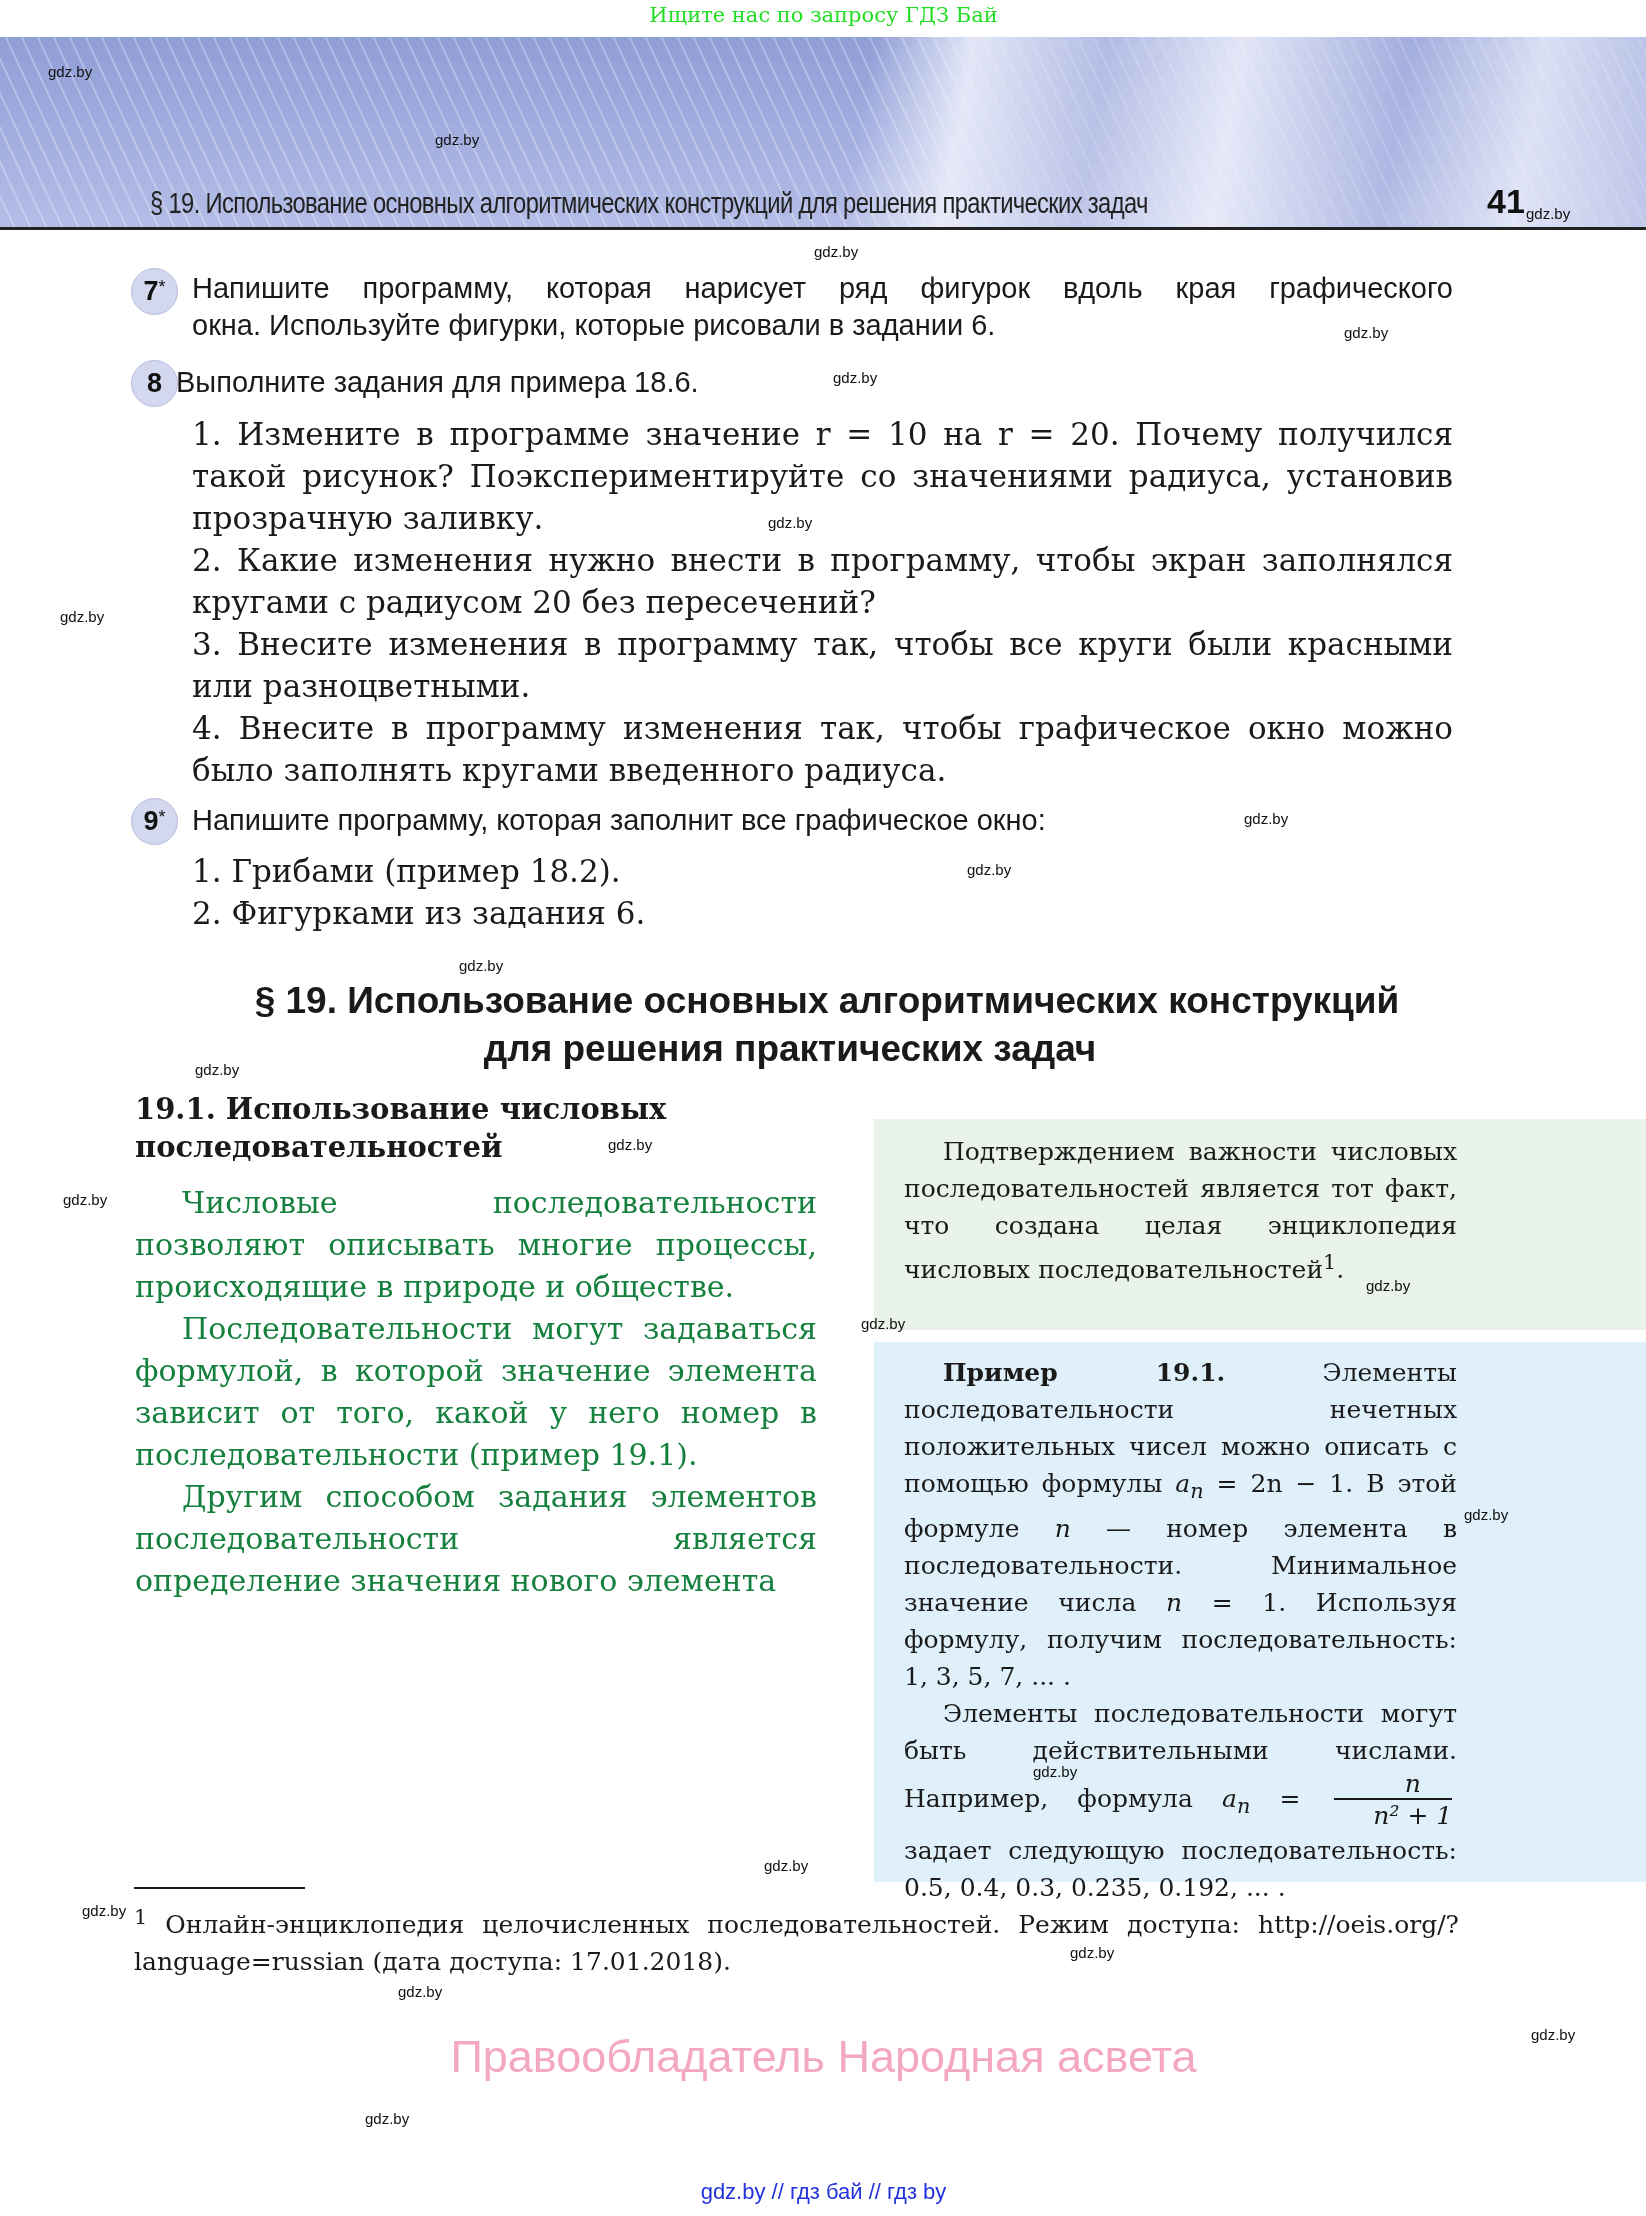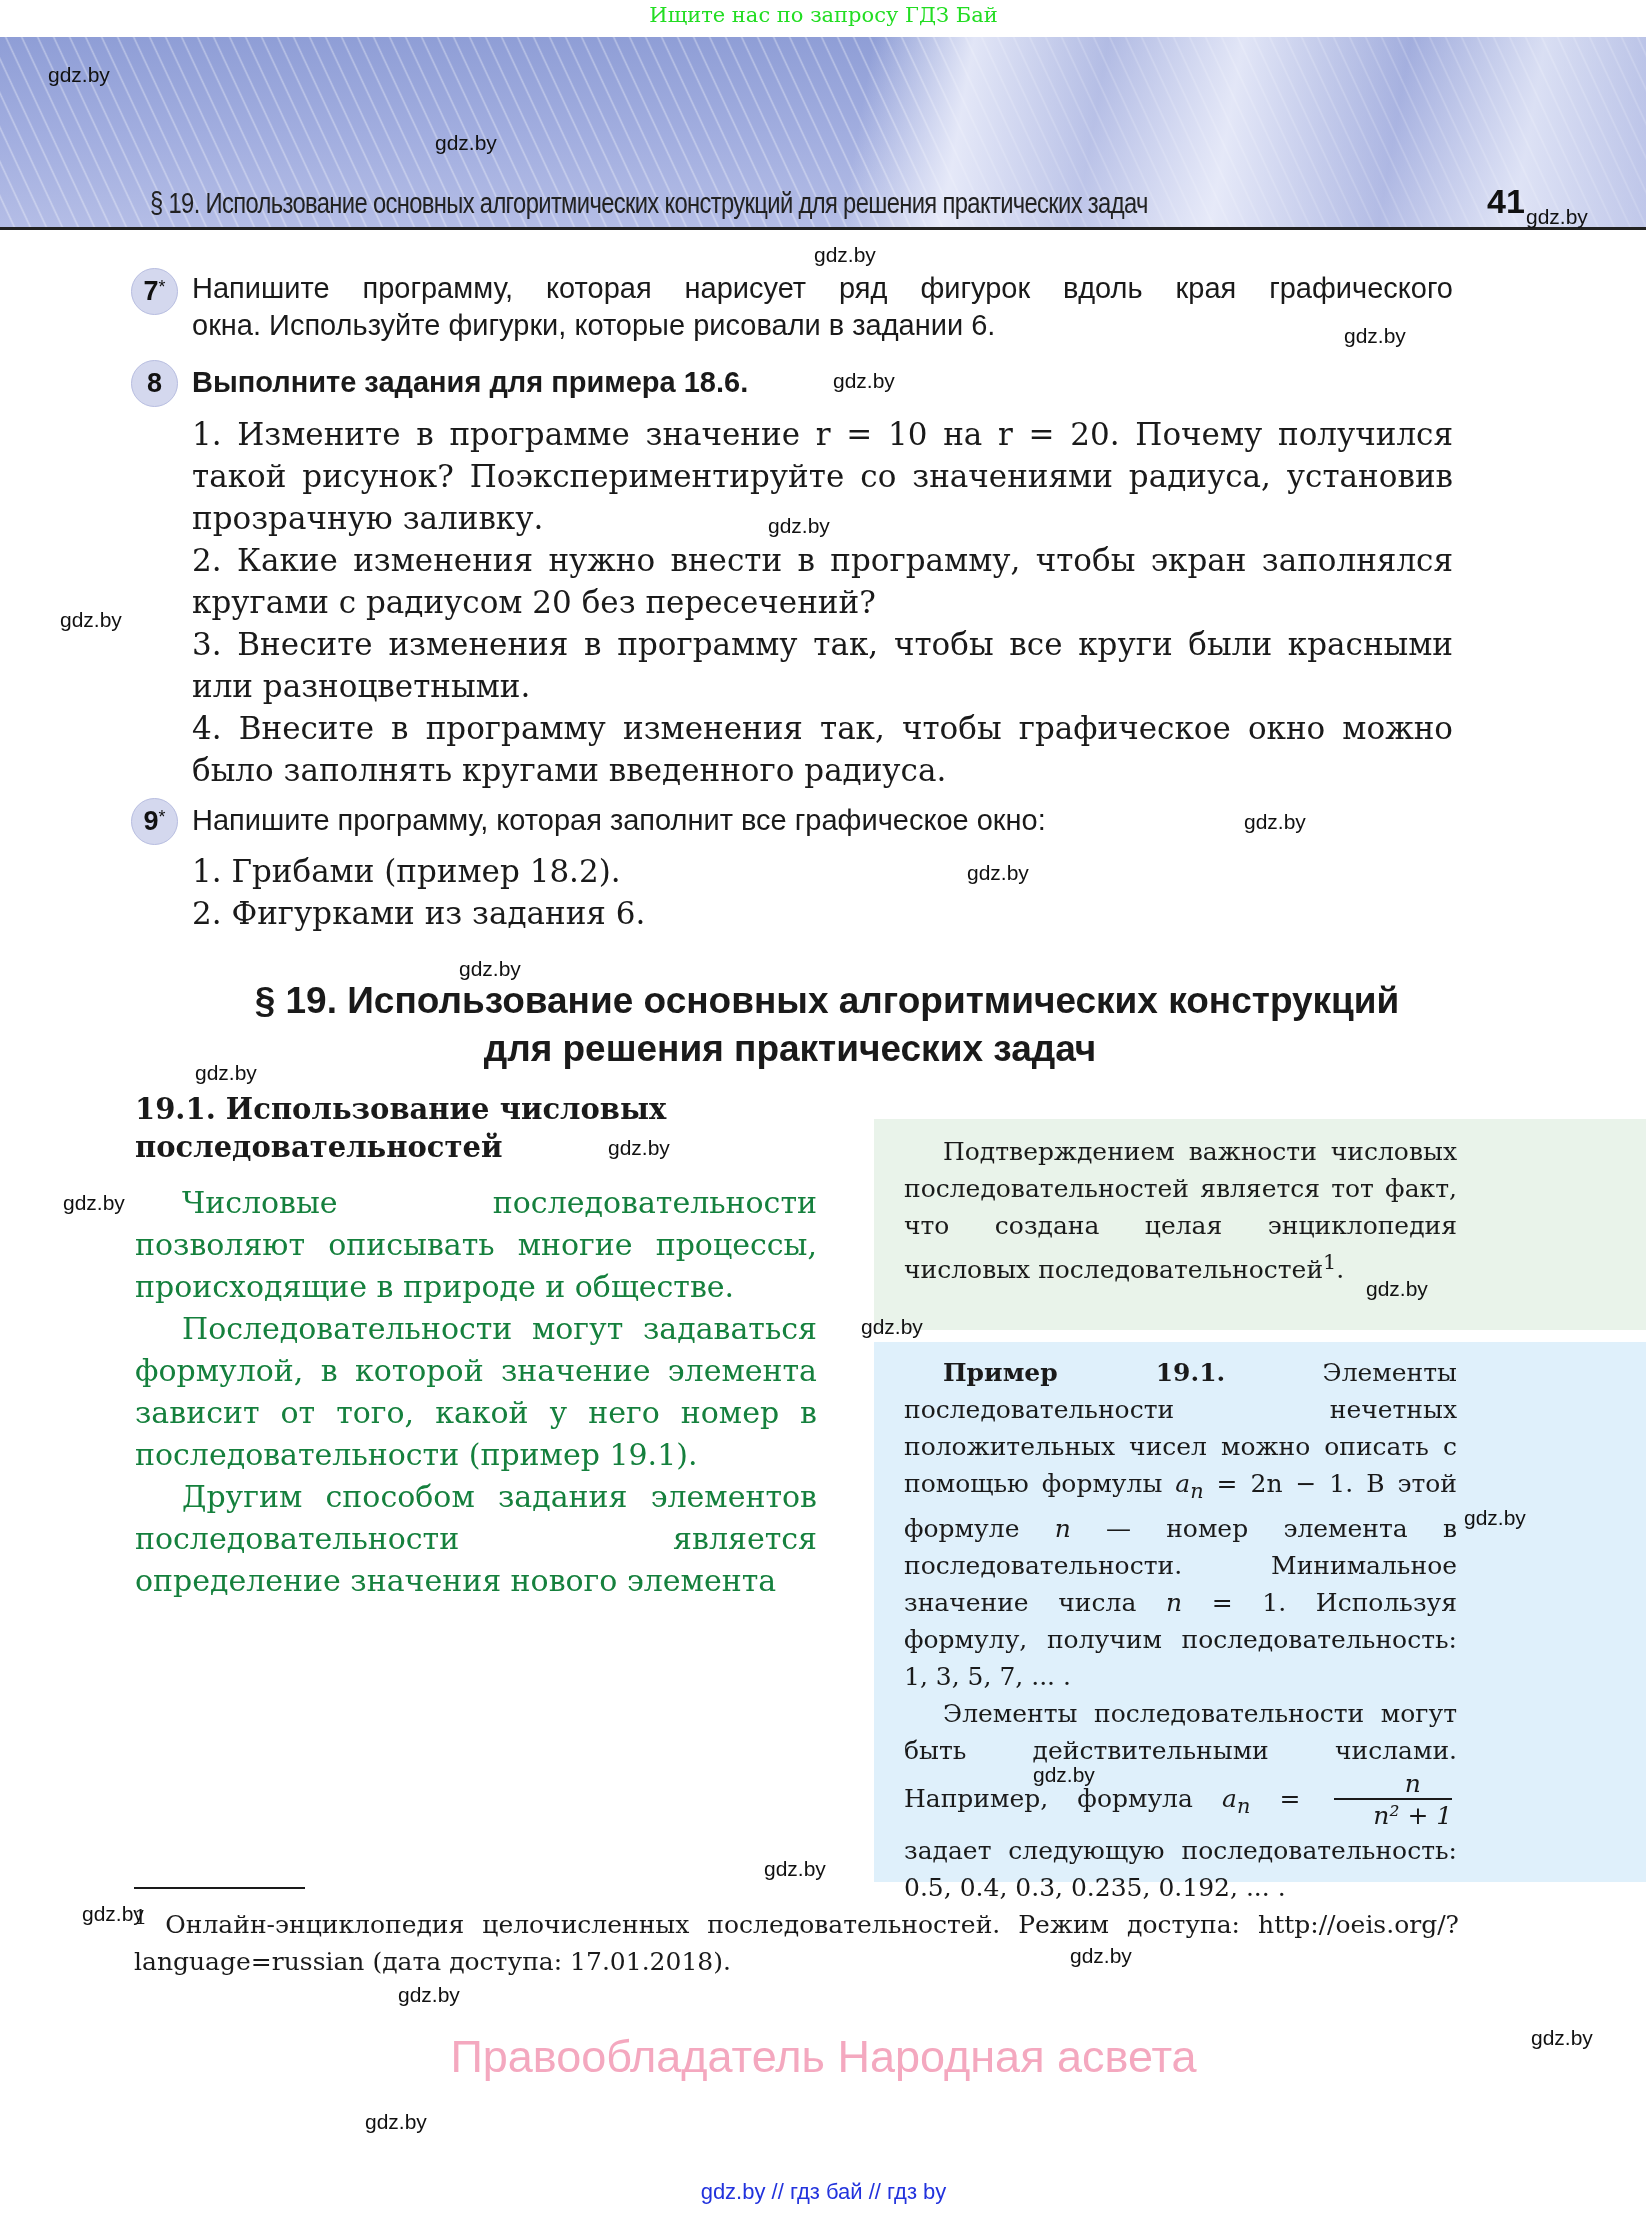--- a/index.html
+++ b/index.html
@@ -13,21 +13,21 @@
   .banner { top:37px; left:0; width:1647px; height:190px;
     background:
       linear-gradient(100deg, rgba(255,255,255,0) 0%, rgba(255,255,255,0) 52%, rgba(240,242,252,0.85) 58%, rgba(200,206,236,0.6) 66%, rgba(240,242,252,0.85) 74%, rgba(180,188,228,0.5) 84%, rgba(235,238,250,0.8) 92%, rgba(200,206,236,0.6) 100%),
       repeating-linear-gradient(65deg, rgba(255,255,255,0.0) 0px, rgba(255,255,255,0.0) 11.3px, rgba(255,255,255,0.35) 13px, rgba(255,255,255,0.0) 14.5px),
       linear-gradient(180deg, #8f9ed6 0%, #a1addf 50%, #b4bde6 100%);
     border-bottom:3.2px solid #222;
   }
   .banner-title { left:150px; top:187px; font-size:29px; color:#222; letter-spacing:-0.8px; transform:scaleX(0.82); transform-origin:left; white-space:nowrap; }
   .page-number { left:1487px; top:182px; font-size:34px; font-weight:bold; color:#111; }
 
-  .wm { font-family:"Liberation Sans", sans-serif; font-size:21px; color:#111; white-space:nowrap; }
+  .wm { font-family:"Liberation Sans", sans-serif; font-size:15px; color:#111; white-space:nowrap; }
 
   .badge { width:45px; height:45px; border-radius:50%; background:#d4d8ee; border:0.8px solid #b7bde0;
            display:flex; align-items:center; justify-content:center; font-family:"Liberation Sans", sans-serif;
            font-weight:bold; font-size:27px; color:#111; }
   .badge sup { font-size:17.7px; font-weight:normal; margin-top:-8px; }
 
   .task-text { font-family:"Liberation Sans", sans-serif; font-size:29px; color:#1a1a1a; line-height:37px; }
   .sub-item { font-family:"DejaVu Serif", serif; font-size:31px; line-height:42px; color:#1a1a1a; text-align:justify; }
 
   .section-title { left:0; width:1580px; text-align:center; font-family:"Liberation Sans", sans-serif; font-weight:bold; font-size:37px; line-height:48px; color:#1a1a1a; }
@@ -62,21 +62,21 @@
 <div class="abs badge" style="left:131px; top:268px;">
   <span>7</span>
     <sup>*</sup>
 </div>
 <div class="abs task-text" style="left:192px; top:270px; width:1261px; text-align:justify; text-align-last:justify;">Напишите программу, которая нарисует ряд фигурок вдоль края графического</div>
 <div class="abs task-text" style="left:192px; top:307px; width:1261px;">окна. Используйте фигурки, которые рисовали в задании 6.</div>
 
 <div class="abs badge" style="left:131px; top:360px;">
   <span>8</span>
 </div>
-<div class="abs task-text" style="left:192px; top:364px; width:967px;font-weight:bold;">Выполните задания для примера 18.6.</div>
+<div class="abs task-text" style="left:176px; top:364px; width:967px;">Выполните задания для примера 18.6.</div>
 <div class="abs" style="left:192px; top:413px; width:1261px;">
   <div class="sub-item">1. Измените в программе значение r = 10 на r = 20. Почему получился такой рисунок? Поэкспериментируйте со значениями радиуса, установив прозрачную заливку.</div>
   <div class="sub-item">2. Какие изменения нужно внести в программу, чтобы экран заполнялся кругами с радиусом 20 без пересечений?</div>
   <div class="sub-item">3. Внесите изменения в программу так, чтобы все круги были красными или разноцветными.</div>
   <div class="sub-item">4. Внесите в программу изменения так, чтобы графическое окно можно было заполнять кругами введенного радиуса.</div>
 </div>
 
 <div class="abs badge" style="left:131px; top:798px;">
   <span>9</span>
     <sup>*</sup>

